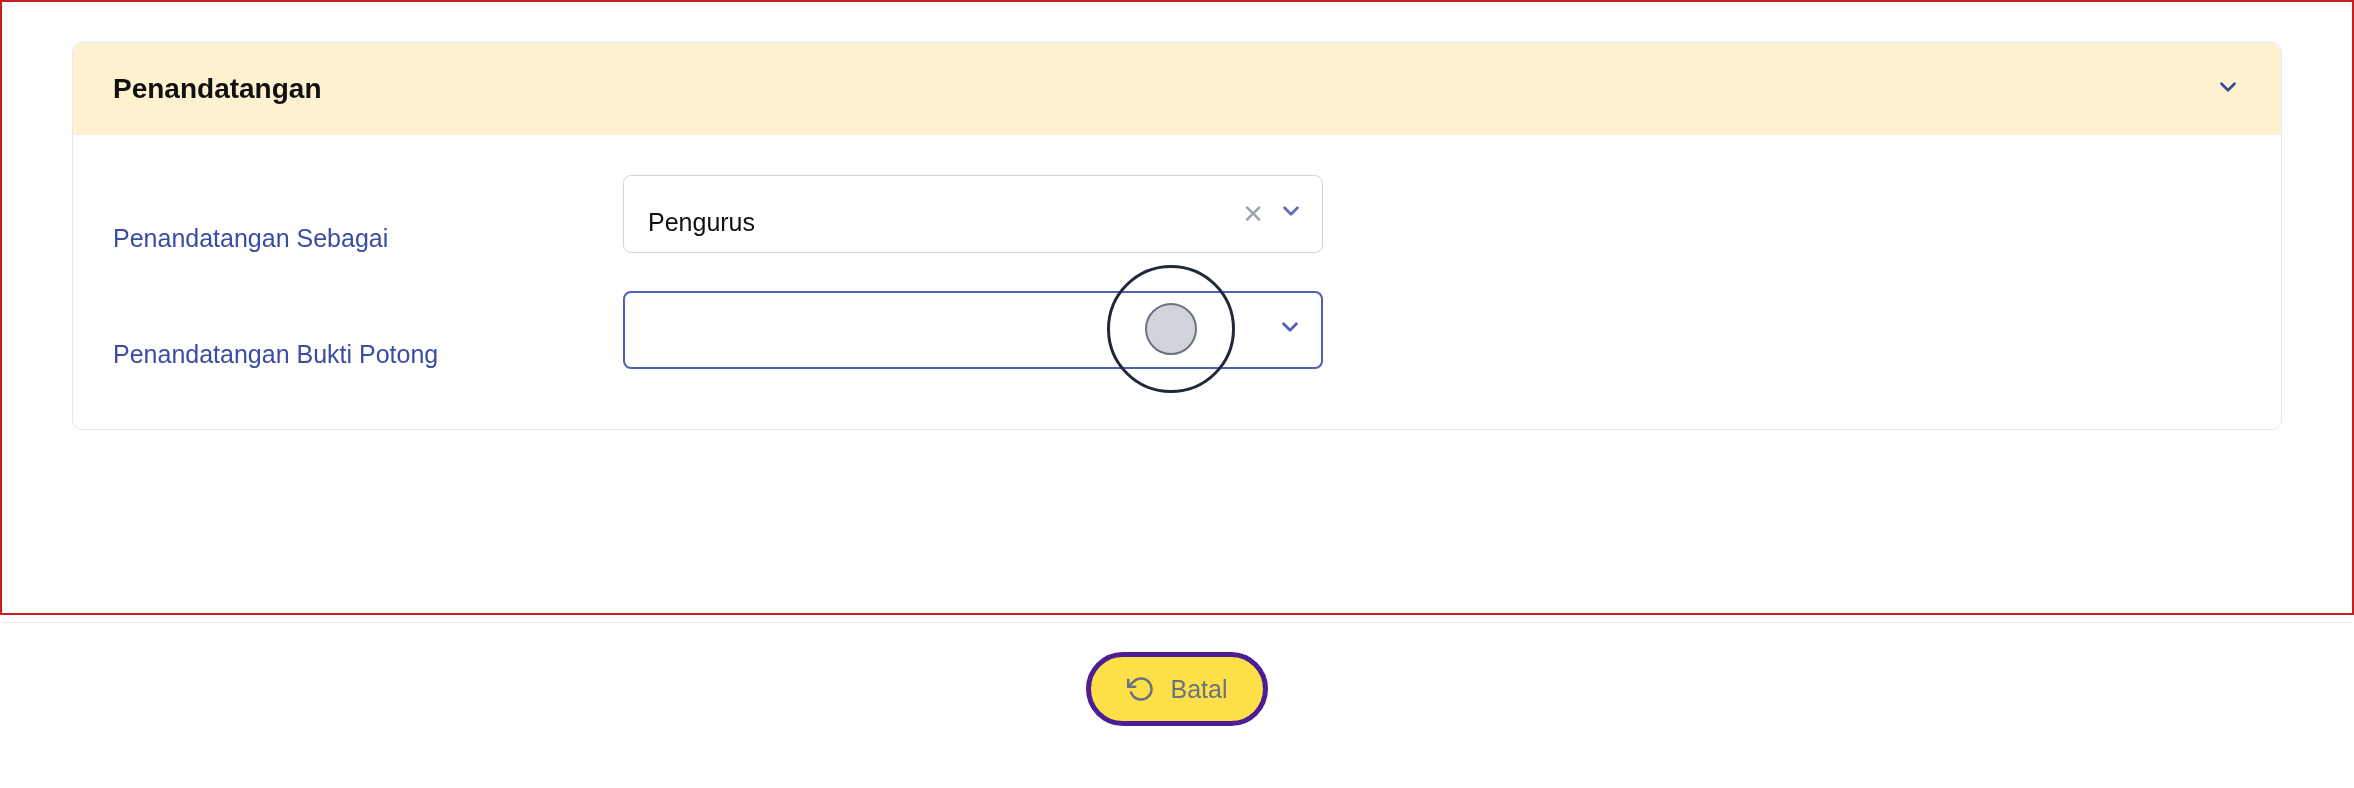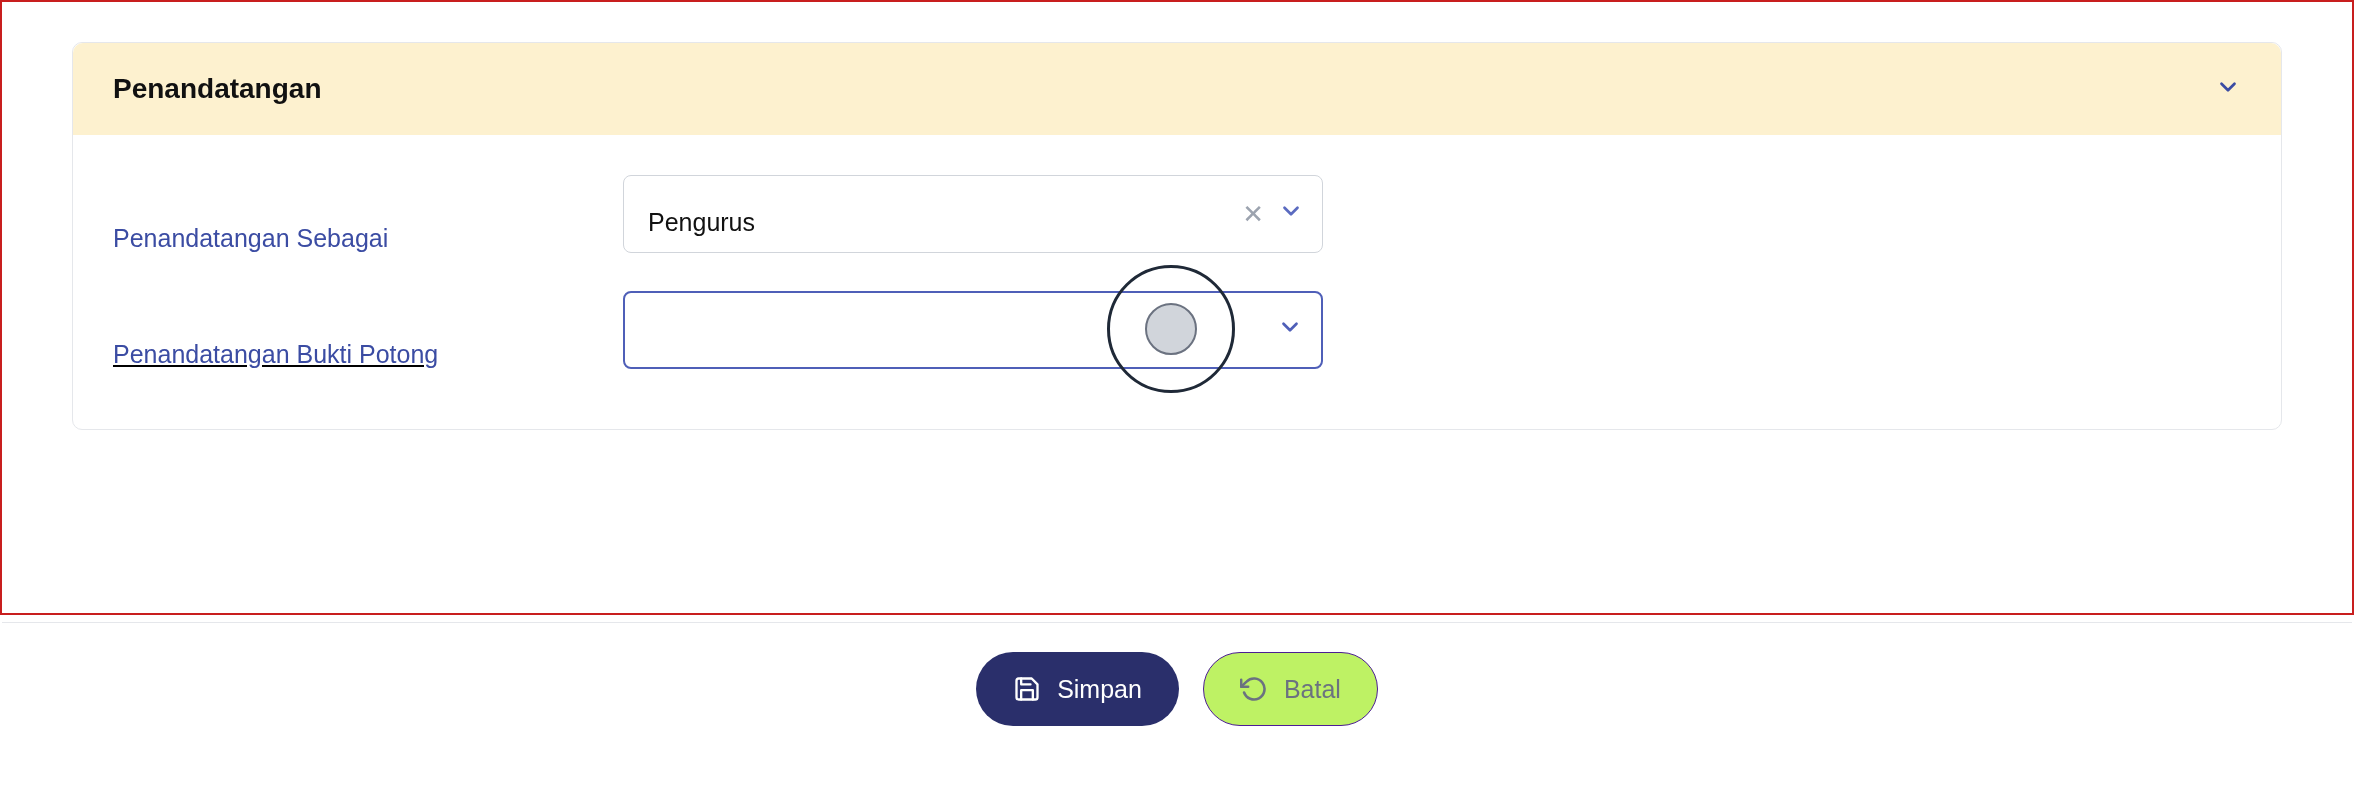--- a/index.html
+++ b/index.html
@@ -43,21 +43,21 @@
   }
   .panel-body {
     padding: 40px 40px 60px 40px;
     position: relative;
   }
   .form-row {
     display: flex;
     align-items: flex-end;
     margin-bottom: 38px;
   }
-  .form-row:last-child { margin-bottom: 0; text-decoration: underline; }
+  .form-row:last-child { margin-bottom: 0; }
   .form-label {
     width: 510px;
     font-size: 25px;
     color: #3b4ca3;
     font-weight: 400;
   }
   .select-wrap {
     position: relative;
     width: 700px;
   }
@@ -153,23 +153,23 @@
     font-size: 25px;
     padding: 0 36px;
     cursor: pointer;
     border: 1px solid transparent;
   }
   .btn-primary {
     background: #2a2f6b;
     color: #ffffff;
   }
   .btn-secondary {
-    background: #bef264;
+    background: #fde047;
     color: #6b7280;
-    border: 1px solid #4c1d95;
+    border: 5px solid #4c1d95;
   }
   .btn svg { display: block; }
 
   .chevron-svg { width: 26px; height: 26px; }
 </style>
 </head>
 <body>
 
 <div class="outer-frame">
 
@@ -223,30 +223,20 @@
           </div>
         </div>
 
       </div>
     </div>
   </div>
 
   <div class="footer-divider"></div>
 
   <div class="footer-bar">
-    <div class="btn btn-primary">
-      <span>
-        <svg width="28" height="28" viewBox="0 0 24 24" fill="none" stroke="#ffffff" stroke-width="2" stroke-linecap="round" stroke-linejoin="round">
-          <path d="M19 21H5a2 2 0 0 1-2-2V5a2 2 0 0 1 2-2h11l5 5v11a2 2 0 0 1-2 2z"></path>
-          <polyline points="17 21 17 13 7 13 7 21"></polyline>
-          <polyline points="7 3 7 8 15 8"></polyline>
-        </svg>
-      </span>
-      <span>Simpan</span>
-    </div>
     <div class="btn btn-secondary">
       <span>
         <svg width="28" height="28" viewBox="0 0 24 24" fill="none" stroke="#6b7280" stroke-width="2.2" stroke-linecap="round" stroke-linejoin="round">
           <polyline points="1 4 1 10 7 10"></polyline>
           <path d="M3.51 15a9 9 0 1 0 2.13-9.36L1 10"></path>
         </svg>
       </span>
       <span>Batal</span>
     </div>
   </div>

